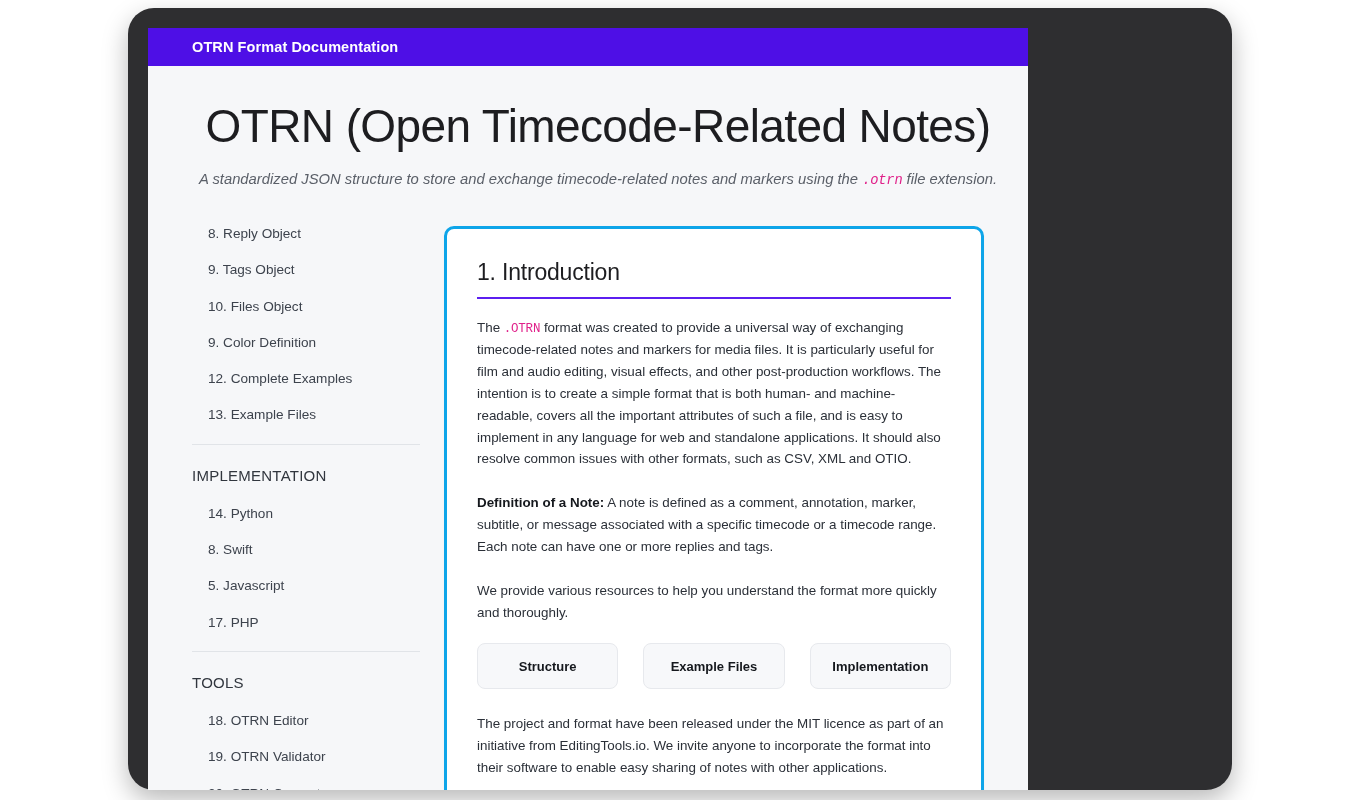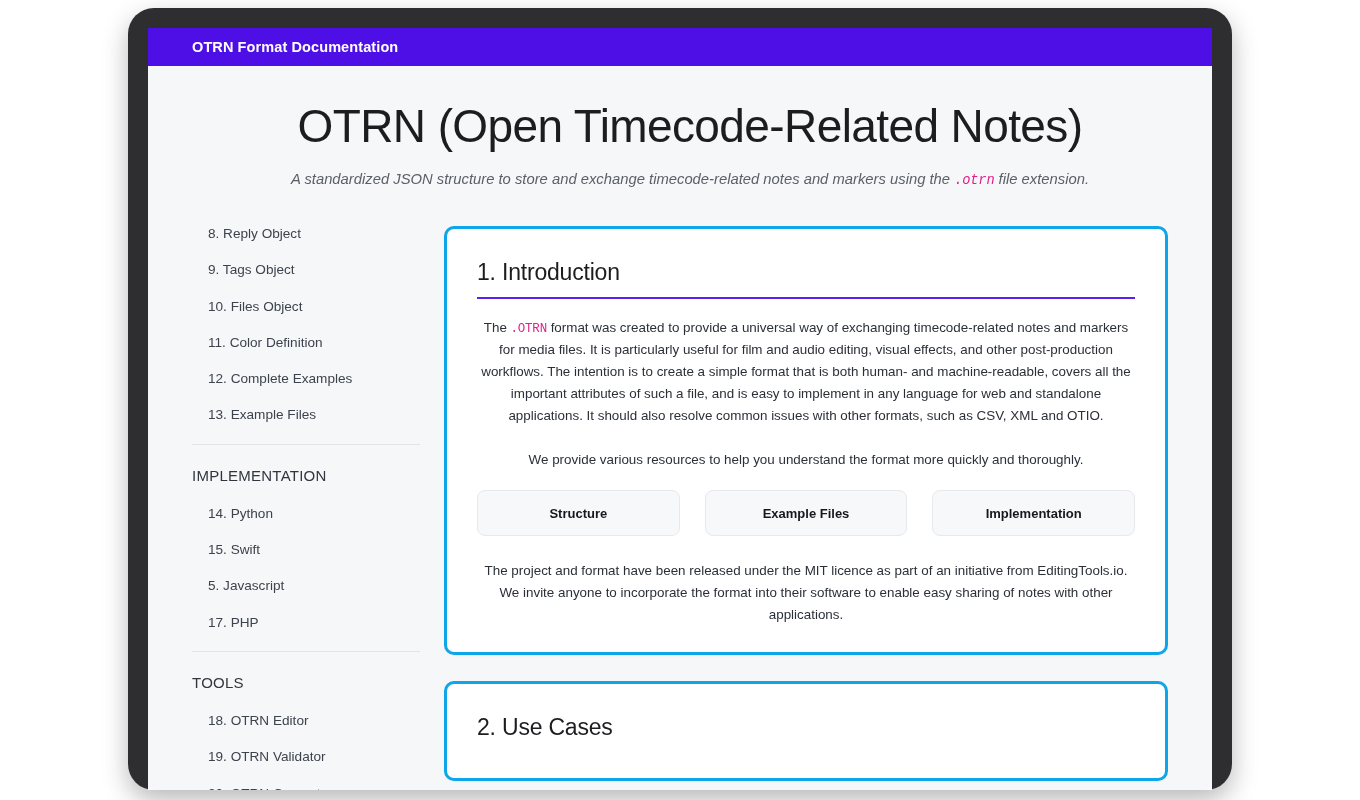--- a/index.html
+++ b/index.html
@@ -17,21 +17,21 @@
     position: absolute;
     left: 128px; top: 8px;
     width: 1104px; height: 782px;
     background: #2e2e30;
     border-radius: 26px;
     box-shadow: 0 10px 26px rgba(0,0,0,0.28);
   }
   .device-screen {
     position: absolute;
     left: 148px; top: 28px;
-    width: 1064px; height: 762px;
+    width: 880px; height: 762px;
     background: #f6f7f9;
     overflow: hidden;
   }
 
   
   .topbar {
     height: 38px;
     background: #4e0fe6;
     display: flex;
     align-items: center;
@@ -128,21 +128,20 @@
   .title-rule {
     height: 2px;
     background: #5c1ff0;
     margin: 0 0 18px 0;
   }
   .para {
     font-size: 13.4px;
     line-height: 1.63;
     color: #2b3038;
     margin: 0 0 22px 0;
-    text-align: center;
   }
   .para.tight { margin-bottom: 20px; }
   .para b { font-weight: bold; color: #15181d; }
 
   .btn-row {
     display: flex;
     gap: 25px;
     margin: 4px 0 24px 0;
   }
   .btn {
@@ -175,48 +174,49 @@
     <h1 class="hero-title">OTRN (Open Timecode-Related Notes)</h1>
     <p class="hero-sub"><span>A standardized JSON structure to store and exchange timecode-related notes and markers using the </span><code class="inline">.otrn</code><span> file extension.</span></p>
   </div>
 
   <div class="body-wrap">
 
     <nav class="sidebar">
       <div class="nav-item">8. Reply Object</div>
       <div class="nav-item">9. Tags Object</div>
       <div class="nav-item">10. Files Object</div>
-      <div class="nav-item">11. Color Definition</div>
+      <div class="nav-item">9. Color Definition</div>
       <div class="nav-item">12. Complete Examples</div>
       <div class="nav-item">13. Example Files</div>
 
       <div class="nav-divider"></div>
       <div class="nav-section">IMPLEMENTATION</div>
 
       <div class="nav-item">14. Python</div>
-      <div class="nav-item">15. Swift</div>
+      <div class="nav-item">8. Swift</div>
       <div class="nav-item">5. Javascript</div>
       <div class="nav-item">17. PHP</div>
 
       <div class="nav-divider"></div>
       <div class="nav-section">TOOLS</div>
 
       <div class="nav-item">18. OTRN Editor</div>
       <div class="nav-item">19. OTRN Validator</div>
       <div class="nav-item">20. OTRN Converter</div>
     </nav>
 
     <main class="content">
 
       <section class="card">
         <h2 class="card-title">1. Introduction</h2>
         <div class="title-rule"></div>
 
         <p class="para"><span>The </span><code class="inline">.OTRN</code><span> format was created to provide a universal way of exchanging timecode-related notes and markers for media files. It is particularly useful for film and audio editing, visual effects, and other post-production workflows. The intention is to create a simple format that is both human- and machine-readable, covers all the important attributes of such a file, and is easy to implement in any language for web and standalone applications. It should also resolve common issues with other formats, such as CSV, XML and OTIO.</span></p>
 
+        <p class="para"><b>Definition of a Note:</b><span> A note is defined as a comment, annotation, marker, subtitle, or message associated with a specific timecode or a timecode range. Each note can have one or more replies and tags.</span></p>
 
         <p class="para tight">We provide various resources to help you understand the format more quickly and thoroughly.</p>
 
         <div class="btn-row">
           <div class="btn">Structure</div>
           <div class="btn">Example Files</div>
           <div class="btn">Implementation</div>
         </div>
 
         <p class="para" style="margin-bottom:0">The project and format have been released under the MIT licence as part of an initiative from EditingTools.io. We invite anyone to incorporate the format into their software to enable easy sharing of notes with other applications.</p>

